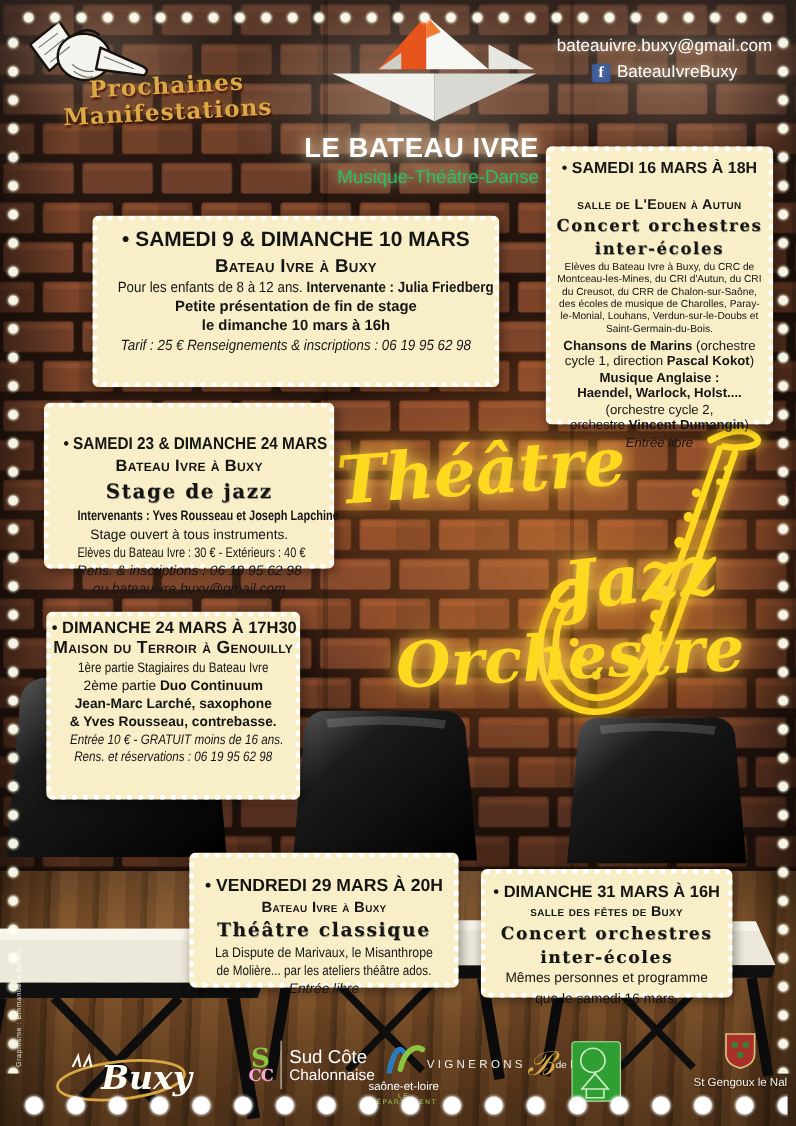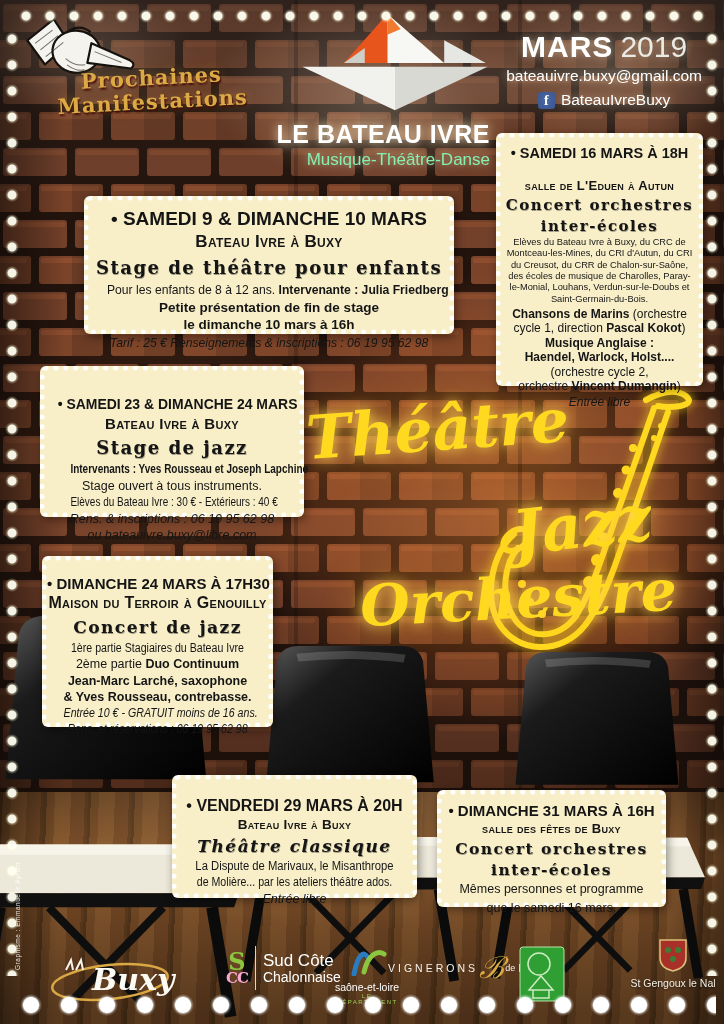--- a/index.html
+++ b/index.html
@@ -44,21 +44,21 @@
 
   
   .hand{left:20px;top:8px;z-index:4;transform:rotate(6deg);}
   .kicker{left:42px;top:66px;width:220px;text-align:center;z-index:4;
     color:#dcaa45;font-family:"DejaVu Serif", serif;font-weight:bold;font-size:21px;line-height:1.15;
     letter-spacing:1px;transform:rotate(-3deg);
     text-shadow:1px 2px 2px rgba(70,12,6,.95), 0 0 12px rgba(255,200,90,.35);}
   .brand{left:240px;top:12px;width:250px;text-align:right;z-index:4;}
   .brand-title{color:#fff;font-weight:bold;font-size:25px;letter-spacing:.5px;
     text-shadow:0 0 10px rgba(255,240,200,.85), 0 0 22px rgba(255,230,180,.4);}
-  .brand-sub{color:#86efac;font-size:17px;margin-top:1px;text-shadow:0 0 8px rgba(255,240,200,.6);}
+  .brand-sub{color:#22c55e;font-size:17px;margin-top:1px;text-shadow:0 0 8px rgba(255,240,200,.6);}
   .issue{right:22px;top:30px;text-align:center;color:#fff;z-index:4;text-shadow:0 0 8px rgba(255,240,200,.55);}
   .issue-month{font-weight:bold;font-size:30px;letter-spacing:1px;}
   .issue-year{font-weight:normal;font-size:30px;color:#eceae4;margin-left:7px;}
   .issue-email{font-size:15.5px;margin-top:3px;}
   .fb-row{display:flex;align-items:center;justify-content:center;gap:6px;margin-top:6px;font-size:15.5px;}
   .fb-icon{width:17px;height:17px;background:#3b5998;color:#fff;border-radius:3px;
     font:bold 14px/17px "Liberation Serif", serif;text-align:center;}
 
   
   .word{position:absolute;z-index:2;color:#ffd91f;font-family:"DejaVu Serif", serif;
@@ -79,50 +79,50 @@
   .venue{font-variant:small-caps;font-weight:bold;letter-spacing:.3px;}
   .fancy{font-family:"DejaVu Serif", serif;font-weight:bold;letter-spacing:1.5px;white-space:nowrap;
     text-shadow:.6px .6px 0 rgba(0,0,0,.35);}
   .it{font-style:italic;}
   .b{font-weight:bold;}
   .nw{white-space:nowrap;}
   .sq90{transform:scaleX(.90);transform-origin:50% 50%;white-space:nowrap;}
   .sq85{transform:scaleX(.85);transform-origin:50% 50%;white-space:nowrap;}
   .sq80{transform:scaleX(.80);transform-origin:50% 50%;white-space:nowrap;}
 
-  #card1{left:84px;top:196px;width:370px;height:138px;padding-top:7px;}
+  #card1{left:84px;top:196px;width:370px;height:156px;padding-top:7px;}
   #card1 .date{font-size:19px;}
   #card1 .venue{font-size:17px;margin-top:2px;}
   #card1 .fancy{font-size:18px;margin:5px 0 3px;}
   #card1 .body{font-size:13.5px;line-height:1.3;}
 
   #card2{left:496px;top:133px;width:207px;height:253px;padding-top:7px;}
   #card2 .date{font-size:14.5px;}
   #card2 .venue{font-size:13px;margin-top:17px;}
   #card2 .fancy{font-size:15px;line-height:1.1;margin-top:4px;}
   #card2 .intro{font-size:9.3px;line-height:1.22;margin:3px 5px 2px;}
   #card2 .body{font-size:12px;line-height:1.2;}
   #card2 .entry{font-size:12px;margin-top:2px;}
 
   #card3{left:40px;top:366px;width:264px;height:151px;padding-top:24px;}
   #card3 .date{font-size:15.5px;}
   #card3 .venue{font-size:15px;margin-top:2px;}
   #card3 .fancy{font-size:18px;margin:5px 0 3px;}
   #card3 .body{font-size:12.5px;line-height:1.32;}
 
-  #card4{left:42px;top:556px;width:231px;height:171px;padding-top:14px;}
+  #card4{left:42px;top:556px;width:231px;height:171px;padding-top:1px;}
   #card4 .date{font-size:15px;}
   #card4 .venue{font-size:16px;margin-top:2px;}
   #card4 .fancy{font-size:17px;margin:5px 0 3px;}
   #card4 .body{font-size:12.5px;line-height:1.3;}
 
   #card5{left:172px;top:775px;width:245px;height:123px;padding-top:17px;}
   #card5 .date{font-size:16px;}
   #card5 .venue{font-size:13.5px;margin-top:2px;}
-  #card5 .fancy{font-size:17px;margin:4px 0 2px;font-style:italic;}
+  #card5 .fancy{font-size:17px;margin:4px 0 2px;}
   #card5 .body{font-size:12.5px;line-height:1.3;}
 
   #card6{left:437px;top:790px;width:229px;height:117px;padding-top:7px;}
   #card6 .date{font-size:15px;}
   #card6 .venue{font-size:13px;margin-top:2px;}
   #card6 .fancy{font-size:15.5px;line-height:1.1;margin-top:4px;}
   #card6 .body{font-size:12.5px;line-height:1.3;margin-top:3px;}
 
   
   .logo{position:absolute;z-index:6;color:#fff;}
@@ -229,23 +229,20 @@
       <polygon points="92,2 92,54 152,54" fill="#f7f7f4"></polygon>
       <polygon points="92,2 106,18 92,24" fill="#f07a30"></polygon>
       <polygon points="152,30 152,54 196,54" fill="#e6e6e2"></polygon>
       <polygon points="46,54 68,38 68,54" fill="#cfcfca"></polygon>
     </svg>
     <div class="brand-title">LE BATEAU IVRE</div>
     <div class="brand-sub">Musique-Théâtre-Danse</div>
   </div>
 
   <div class="abs issue">
-    <div>
-      <span class="issue-month">MARS</span><span class="issue-year">2019</span>
-    </div>
     <div class="issue-email">bateauivre.buxy@gmail.com</div>
     <div class="fb-row">
       <span class="fb-icon">f</span>
       <span>BateauIvreBuxy</span>
     </div>
   </div>
 
   <svg class="abs sax" width="250" height="290" viewBox="0 0 250 290">
     <defs>
         <filter id="saxglow" x="-60%" y="-60%" width="220%" height="220%">
@@ -284,21 +281,20 @@
       </g>
     </g>
   </svg>
   <div class="word" id="word1">Théâtre</div>
   <div class="word" id="word2">Jazz</div>
   <div class="word" id="word3">Orchestre</div>
 
   <div class="card" id="card1">
     <div class="date">• SAMEDI 9 &amp; DIMANCHE 10 MARS</div>
     <div class="venue">Bateau Ivre à Buxy</div>
-    <div class="fancy">Stage de théâtre pour enfants</div>
     <div class="body sq90"><span>Pour les enfants de 8 à 12 ans. </span><span class="b">Intervenante : Julia Friedberg</span></div>
     <div class="body b">Petite présentation de fin de stage</div>
     <div class="body b">le dimanche 10 mars à 16h</div>
     <div class="body it sq90">Tarif : 25 €  Renseignements &amp; inscriptions : 06 19 95 62 98</div>
   </div>
 
   <div class="card" id="card2">
     <div class="date">• SAMEDI 16 MARS À 18H</div>
     <div class="venue">salle de L'Eduen à Autun</div>
     <div class="fancy">Concert orchestres</div>
@@ -313,27 +309,26 @@
   </div>
 
   <div class="card" id="card3">
     <div class="date sq90">• SAMEDI 23 &amp; DIMANCHE 24 MARS</div>
     <div class="venue">Bateau Ivre à Buxy</div>
     <div class="fancy">Stage de jazz</div>
     <div class="body b sq80">Intervenants : Yves Rousseau et Joseph Lapchine</div>
     <div class="body">Stage ouvert à tous instruments.</div>
     <div class="body sq80">Elèves du Bateau Ivre : 30 € - Extérieurs : 40 €</div>
     <div class="body it">Rens. &amp; inscriptions : 06 19 95 62 98</div>
-    <div class="body it">ou  bateauivre.buxy@libre.com</div>
+    <div class="body it">ou  bateauivre.buxy@gmail.com</div>
   </div>
 
   <div class="card" id="card4">
     <div class="date">• DIMANCHE 24 MARS À 17H30</div>
     <div class="venue">Maison du Terroir à Genouilly</div>
-    <div class="fancy">Concert de jazz</div>
     <div class="body sq85">1ère partie Stagiaires du Bateau Ivre</div>
     <div class="body nw"><span>2ème partie </span><span class="b">Duo Continuum</span></div>
     <div class="body b">Jean-Marc Larché, saxophone</div>
     <div class="body b">&amp; Yves Rousseau, contrebasse.</div>
     <div class="body it sq85">Entrée 10 € - GRATUIT moins de 16 ans.</div>
     <div class="body it sq85">Rens. et réservations : 06 19 95 62 98</div>
   </div>
 
   <div class="card" id="card5">
     <div class="date">• VENDREDI 29 MARS À 20H</div>

